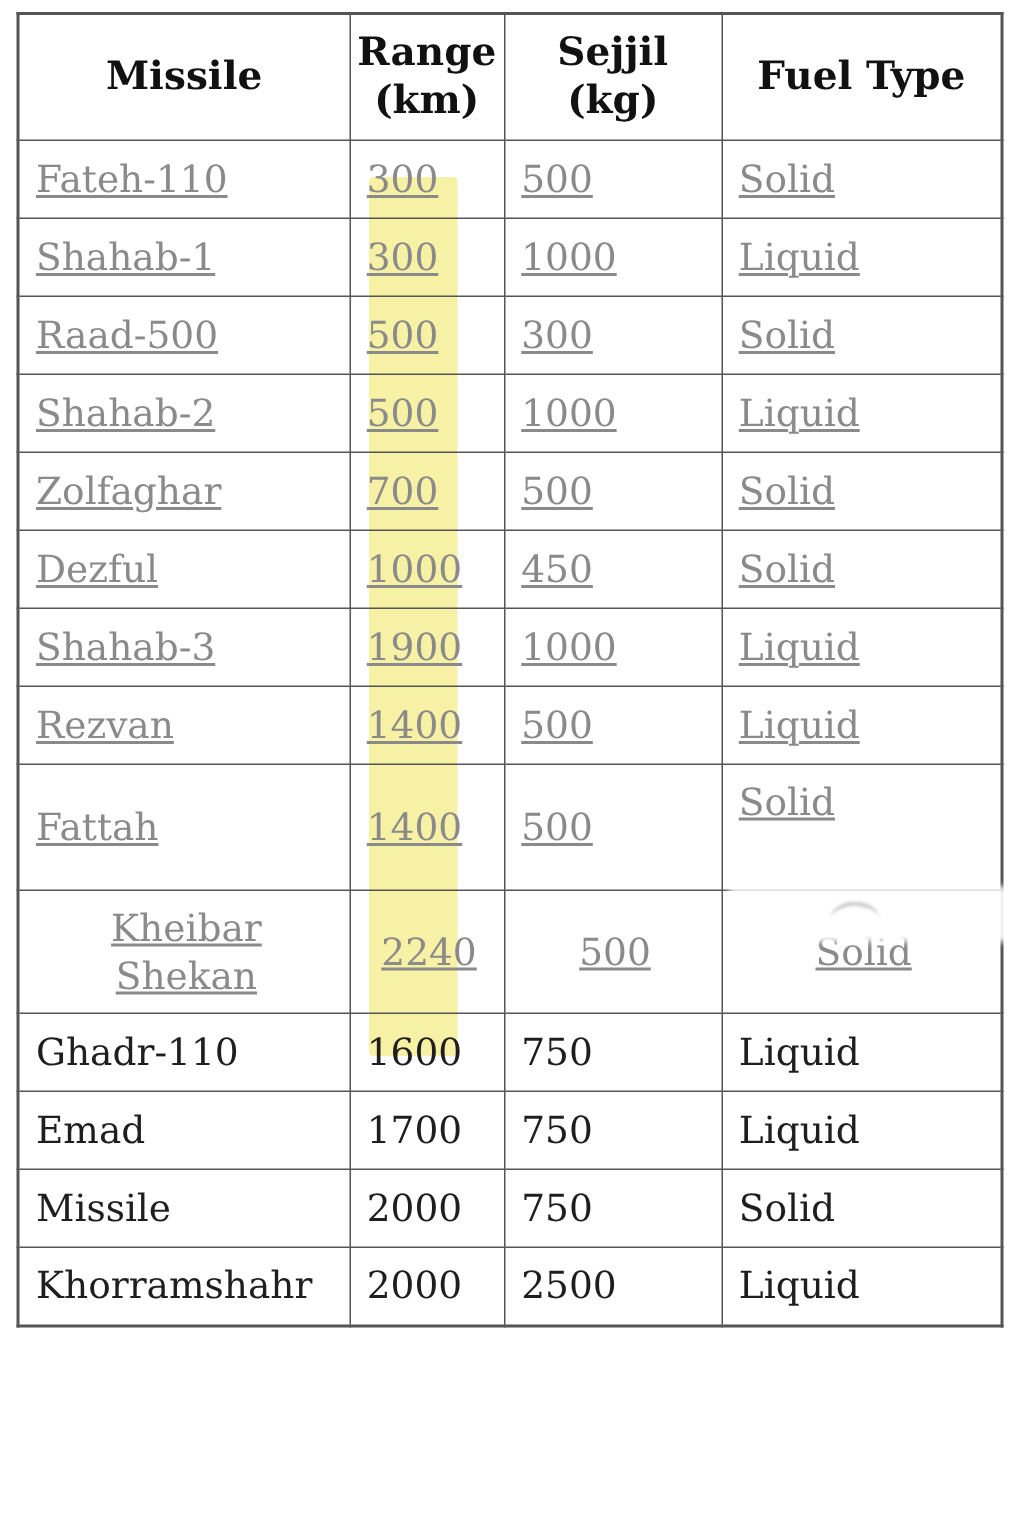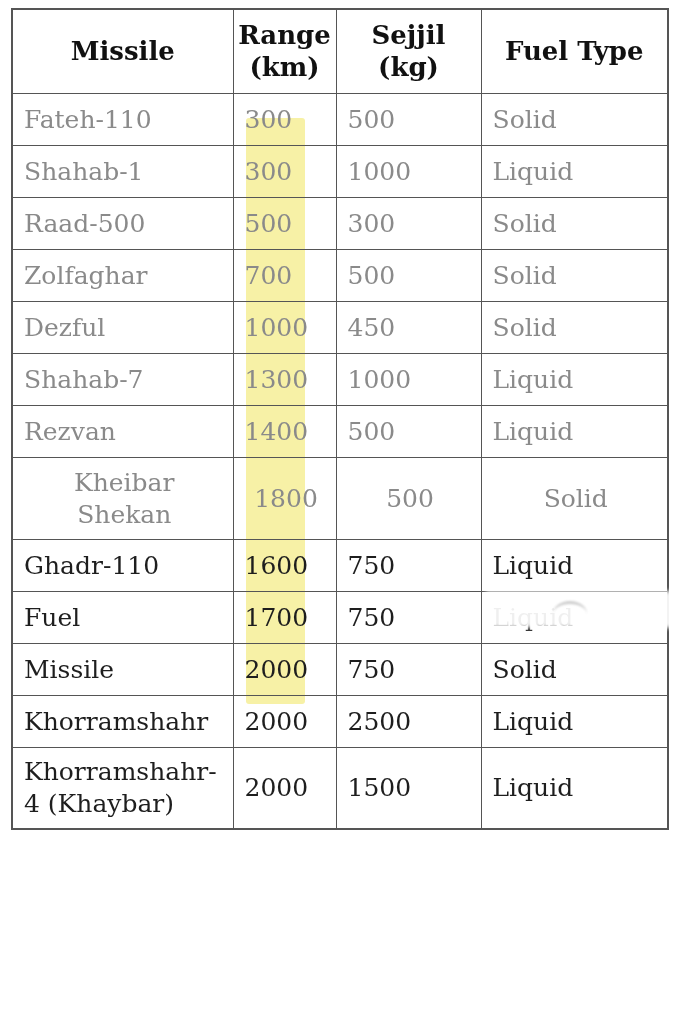--- a/index.html
+++ b/index.html
@@ -30,21 +30,21 @@
     font-size:25px;color:var(--dark-text,#1e1e1e);
     vertical-align:middle;line-height:1.28;
     padding:4px 8px 4px 11px;white-space:pre-line;
     overflow:hidden;
   }
   .grid tr{height:52px;padding-left:31px;}
   .grid tr.h-head{height:83px;}
   .grid tr.h-tall{height:84px;}
   .grid tr.h-tall2{height:82px;text-align:center;}
   .grid tr.h-last{height:81px;}
-  .grid tr.muted td{color:var(--muted-text,#8a8a8a);}
+  .grid tr.muted td{color:var(--muted-text,#8a8a8a);text-decoration:underline;}
   .grid td.v-top{vertical-align:top;padding-top:9px;}
   .smudge{
     position:absolute;left:486px;top:591px;width:195px;height:37px;
     background:rgba(255,255,255,0.93);filter:blur(2px);z-index:2;
   }
   .smudge-mark{
     position:absolute;left:553px;top:601px;width:34px;height:10px;
     border-top:3px solid rgba(165,165,165,0.55);
     border-radius:50%/100% 100% 0 0;
     filter:blur(1px);z-index:3;
@@ -87,80 +87,85 @@
         <td>1000</td>
         <td>Liquid</td>
       </tr>
       <tr class="muted">
         <td>Raad-500</td>
         <td>500</td>
         <td>300</td>
         <td>Solid</td>
       </tr>
       <tr class="muted">
+        <td>Shahab-2</td>
+        <td>500</td>
+        <td>1000</td>
+        <td>Liquid</td>
+      </tr>
+      <tr class="muted">
         <td>Zolfaghar</td>
         <td>700</td>
         <td>500</td>
         <td>Solid</td>
       </tr>
       <tr class="muted">
         <td>Dezful</td>
         <td>1000</td>
         <td>450</td>
         <td>Solid</td>
       </tr>
       <tr class="muted">
-        <td>Shahab-7</td>
-        <td>1300</td>
+        <td>Shahab-3</td>
+        <td>1900</td>
         <td>1000</td>
         <td>Liquid</td>
       </tr>
       <tr class="muted">
         <td>Rezvan</td>
         <td>1400</td>
         <td>500</td>
         <td>Liquid</td>
       </tr>
+      <tr class="muted h-tall">
+        <td>Fattah</td>
+        <td>1400</td>
+        <td>500</td>
+        <td class="v-top">Solid</td>
+      </tr>
       <tr class="muted h-tall2">
         <td>Kheibar
 Shekan</td>
-        <td>1800</td>
+        <td>2240</td>
         <td>500</td>
         <td>Solid</td>
       </tr>
       <tr>
         <td>Ghadr-110</td>
         <td>1600</td>
         <td>750</td>
         <td>Liquid</td>
       </tr>
       <tr>
-        <td>Fuel</td>
+        <td>Emad</td>
         <td>1700</td>
         <td>750</td>
         <td>Liquid</td>
       </tr>
       <tr>
         <td>Missile</td>
         <td>2000</td>
         <td>750</td>
         <td>Solid</td>
       </tr>
       <tr>
         <td>Khorramshahr</td>
         <td>2000</td>
         <td>2500</td>
         <td>Liquid</td>
       </tr>
-      <tr class="h-last">
-        <td>Khorramshahr-
-4 (Khaybar)</td>
-        <td>2000</td>
-        <td>1500</td>
-        <td>Liquid</td>
-      </tr>
     </tbody>
   </table>
 
   <div class="smudge"></div>
   <div class="smudge-mark"></div>
 
 </div>
 
 </body></html>

